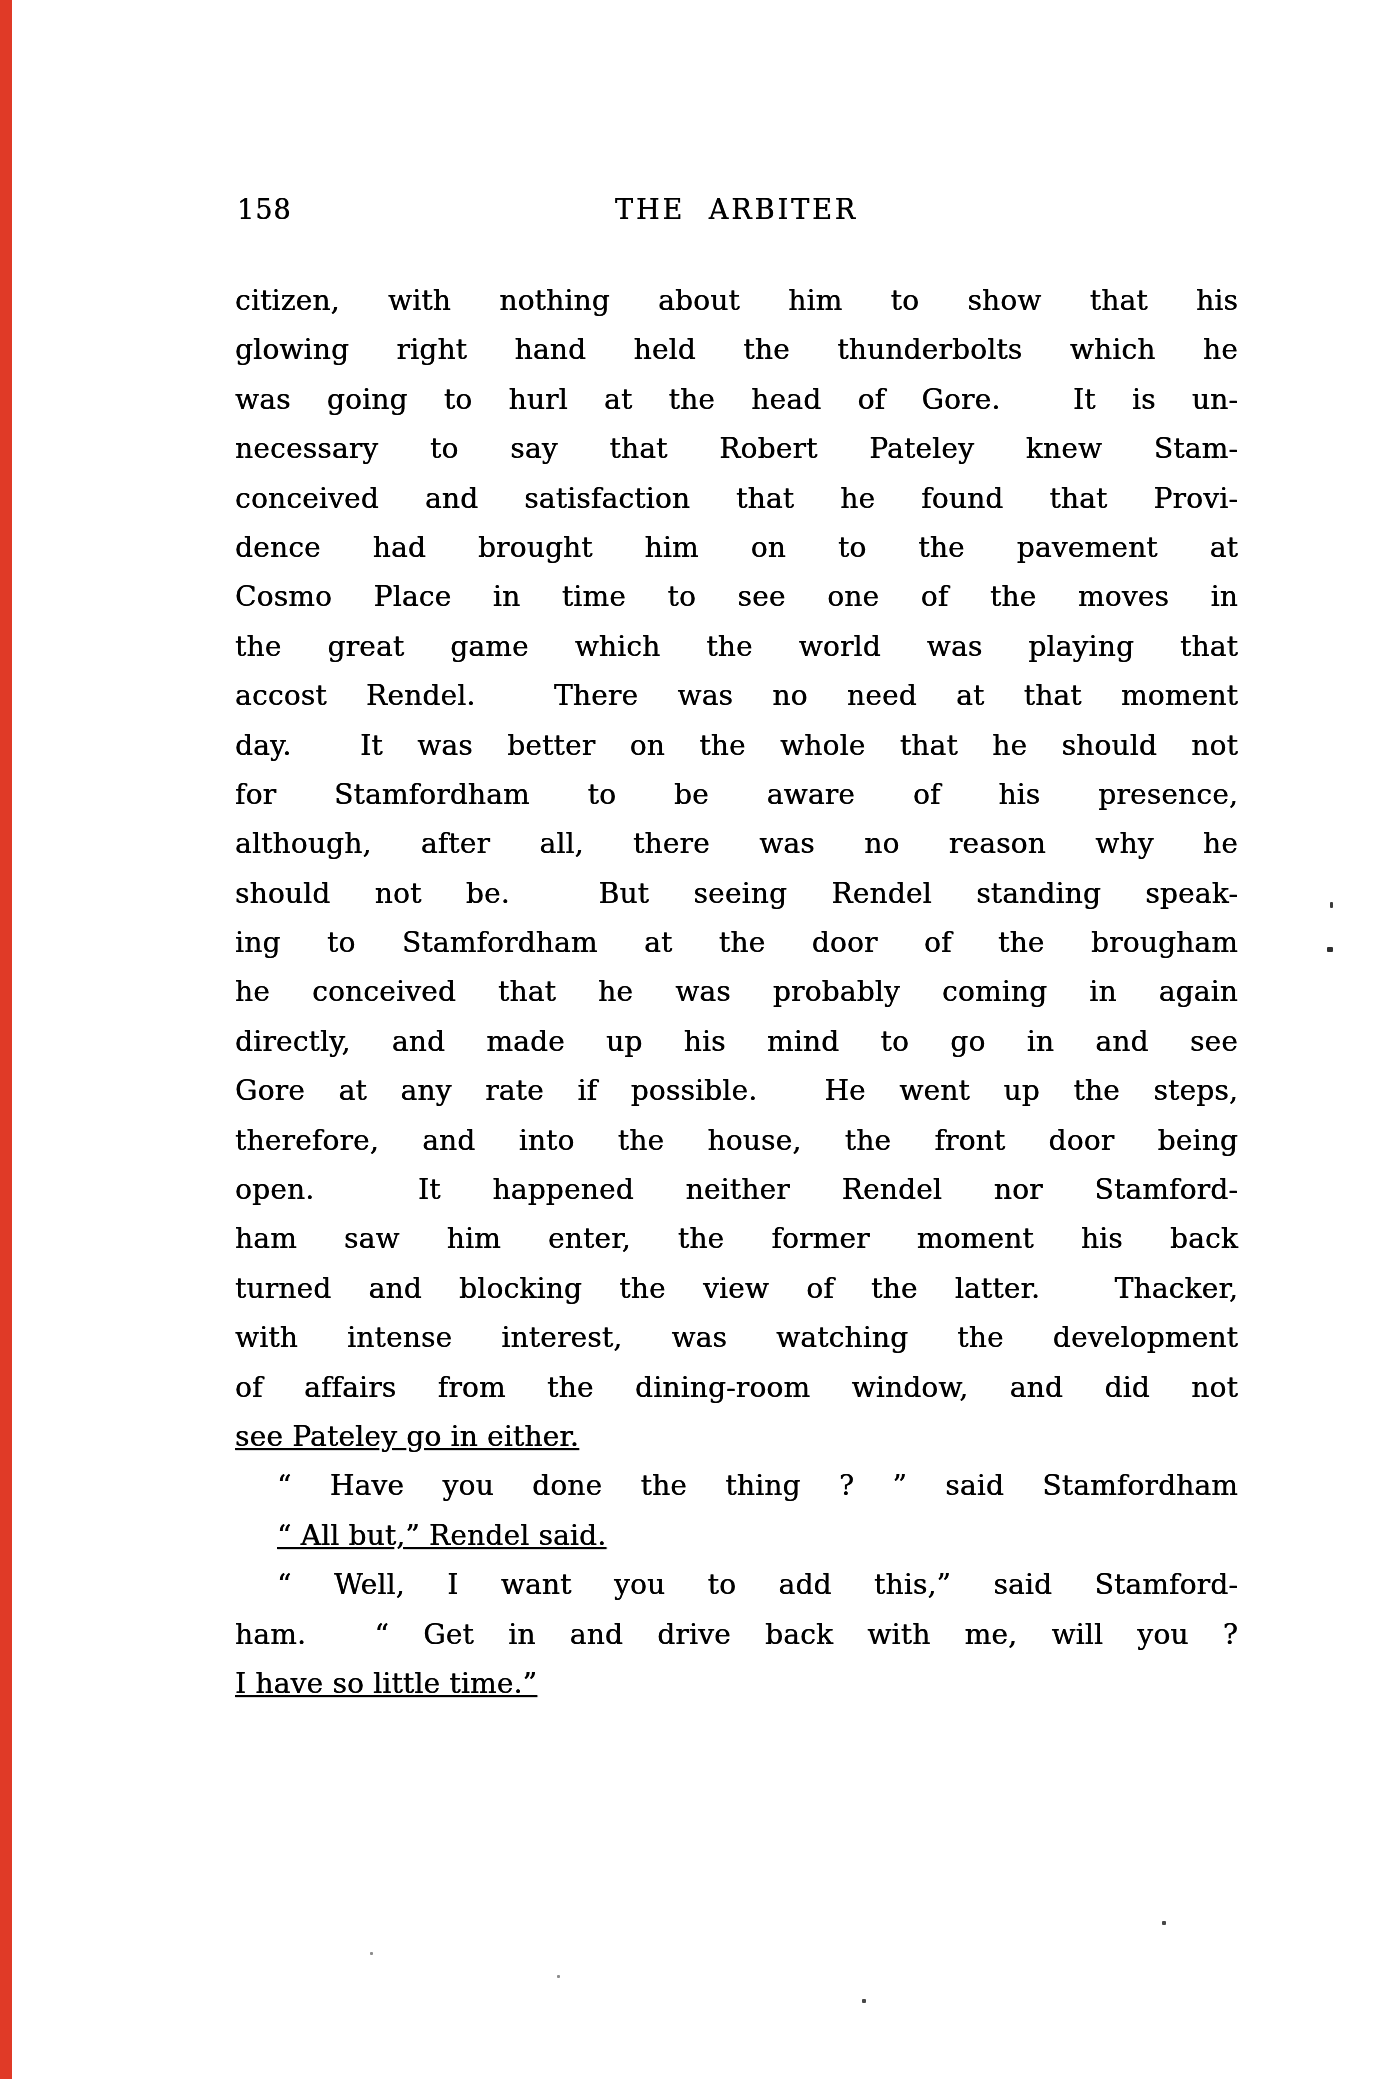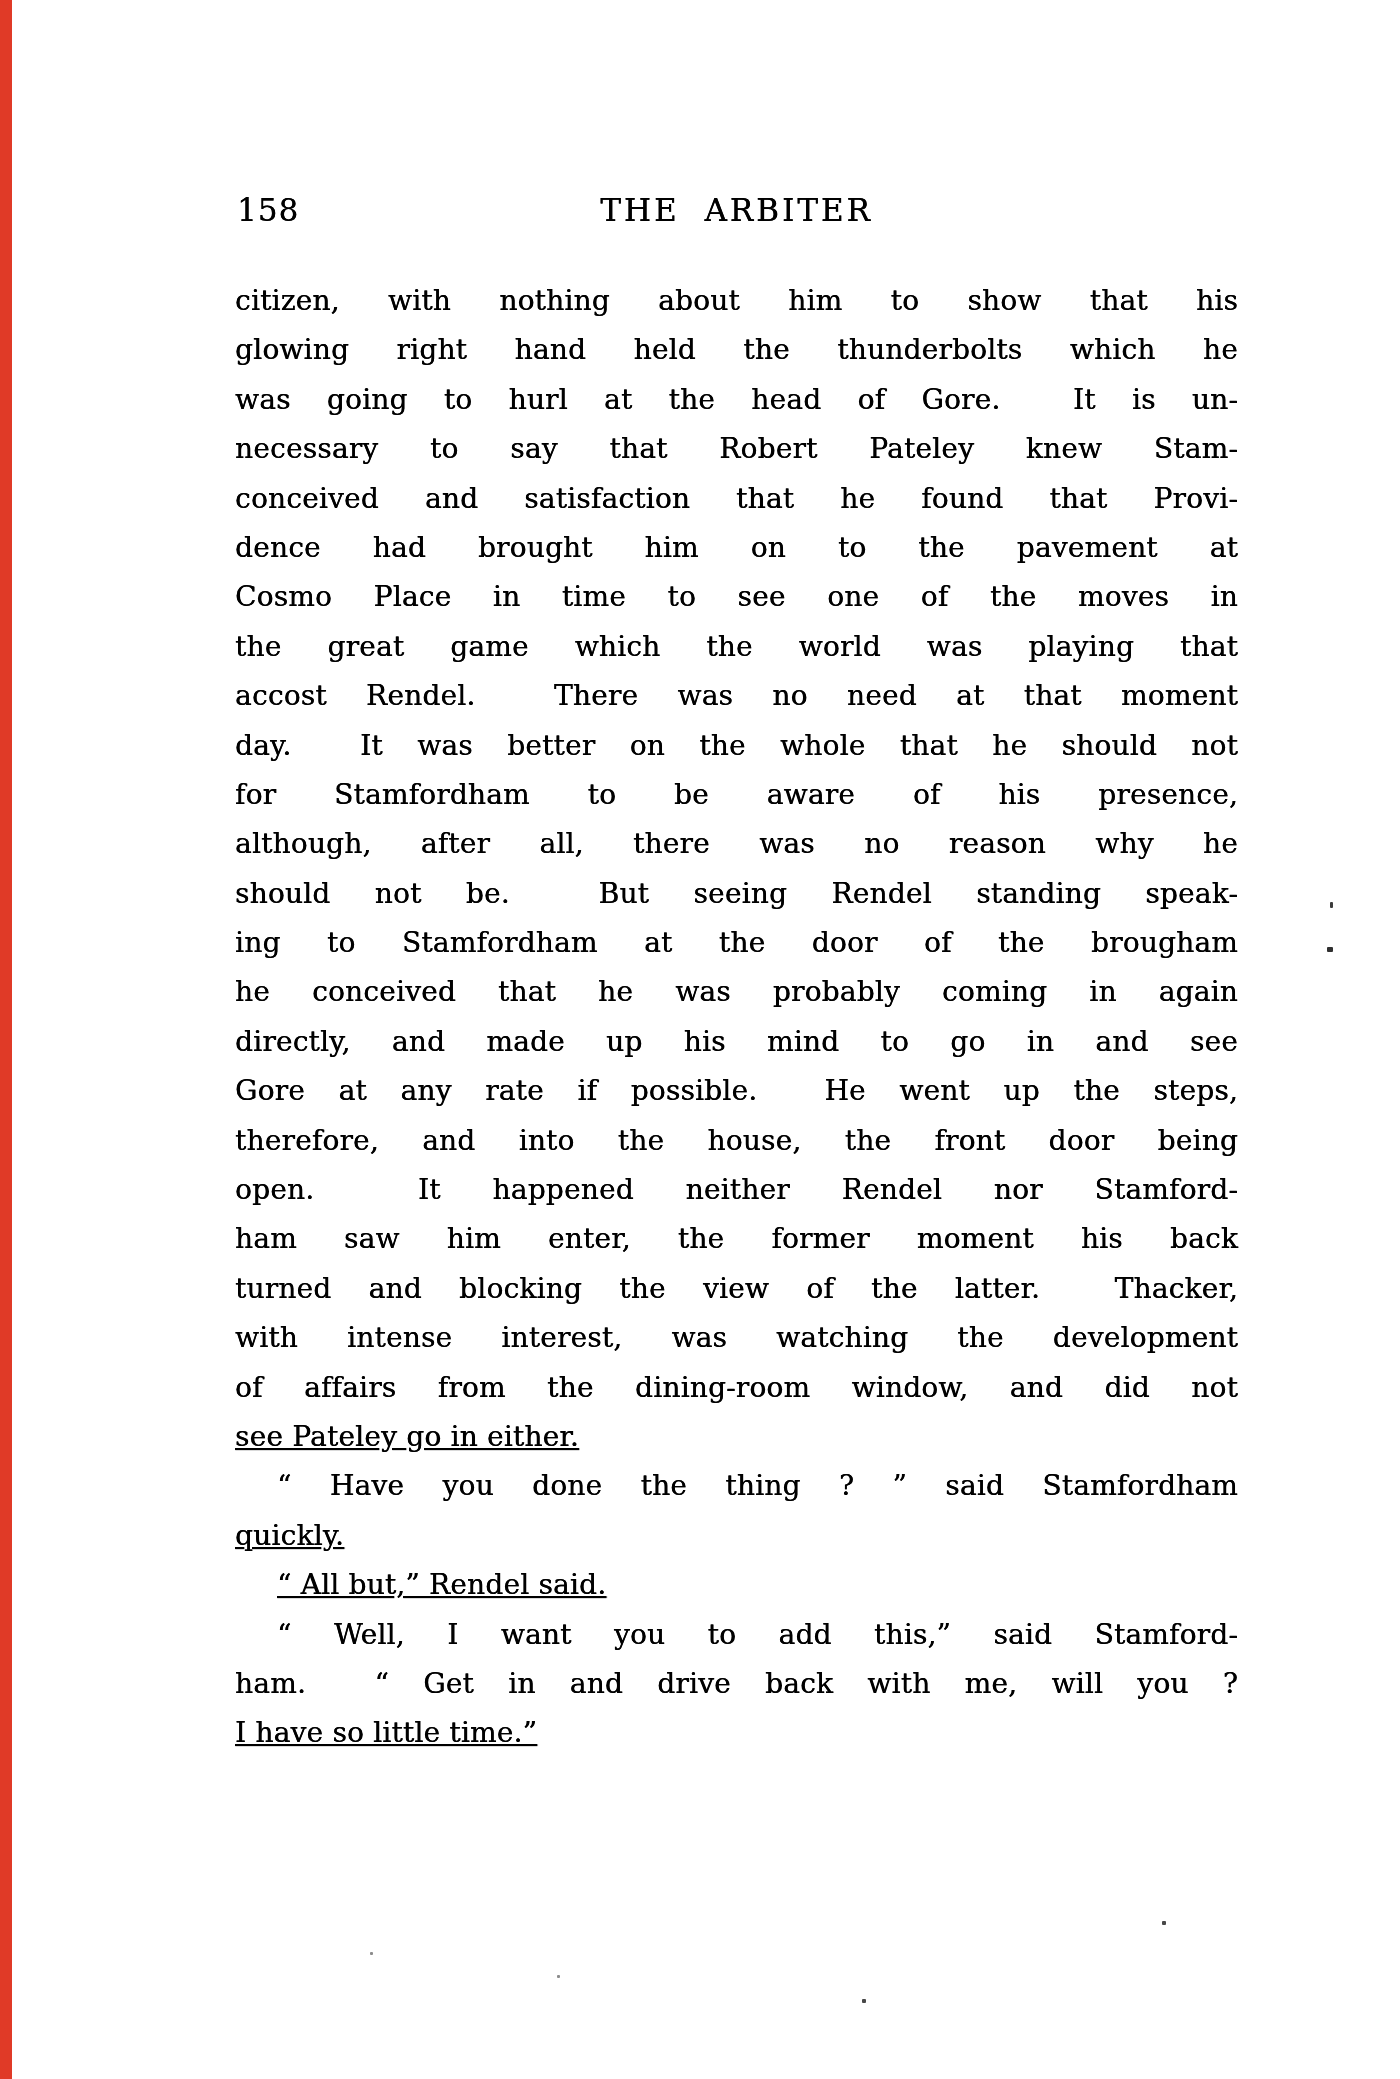--- a/index.html
+++ b/index.html
@@ -10,21 +10,21 @@
     color:#000;
     font-family:"DejaVu Serif","Liberation Serif",serif;
     overflow:hidden;
     text-shadow:0.35px 0.15px 0 currentColor; 
   }
   .edge-stripe{
     position:absolute;left:0;top:0;width:12px;height:100%;
   }
   .header{
     position:absolute;left:235px;top:192px;width:1003px;height:42px;
-    font-size:31px;line-height:36px;
+    font-size:27px;line-height:36px;
   }
   .pagenum{position:absolute;left:2px;top:0;letter-spacing:1px;}
   .running-title{
     position:absolute;left:0;right:0;top:0;text-align:center;
     letter-spacing:3px;word-spacing:12px;
   }
   .textblock{
     position:absolute;left:235px;top:276px;width:1003px;
     font-size:28px;line-height:49.4px;letter-spacing:0.2px;
   }
@@ -68,21 +68,20 @@
       <div class="line">directly, and made up his mind to go in and see</div>
       <div class="line">Gore at any rate if possible.&nbsp; He went up the steps,</div>
       <div class="line">therefore, and into the house, the front door being</div>
       <div class="line">open.&nbsp; It happened neither Rendel nor Stamford-</div>
       <div class="line">ham saw him enter, the former moment his back</div>
       <div class="line">turned and blocking the view of the latter.&nbsp; Thacker,</div>
       <div class="line">with intense interest, was watching the development</div>
       <div class="line">of affairs from the dining-room window, and did not</div>
       <div class="line nojust">see Pateley go in either.</div>
       <div class="line indent">“ Have you done the thing ? ” said Stamfordham</div>
-      <div class="line nojust">quickly.</div>
       <div class="line nojust indent">“ All but,” Rendel said.</div>
       <div class="line indent">“ Well, I want you to add this,” said Stamford-</div>
       <div class="line">ham.&nbsp; “ Get in and drive back with me, will you ?</div>
       <div class="line nojust">I have so little time.”</div>
     </div>
 <div class="speck" style="left: 1330px; top: 902px; width: 3px; height: 6px; opacity: 0.85;"></div>
     <div class="speck" style="left: 1327px; top: 947px; width: 6px; height: 5px; opacity: 0.9;"></div>
     <div class="speck" style="left: 1162px; top: 1921px; width: 4px; height: 4px; opacity: 0.8;"></div>
     <div class="speck" style="left: 862px; top: 1999px; width: 4px; height: 4px; opacity: 0.8;"></div>
     <div class="speck" style="left: 557px; top: 1975px; width: 3px; height: 3px; opacity: 0.5;"></div>

